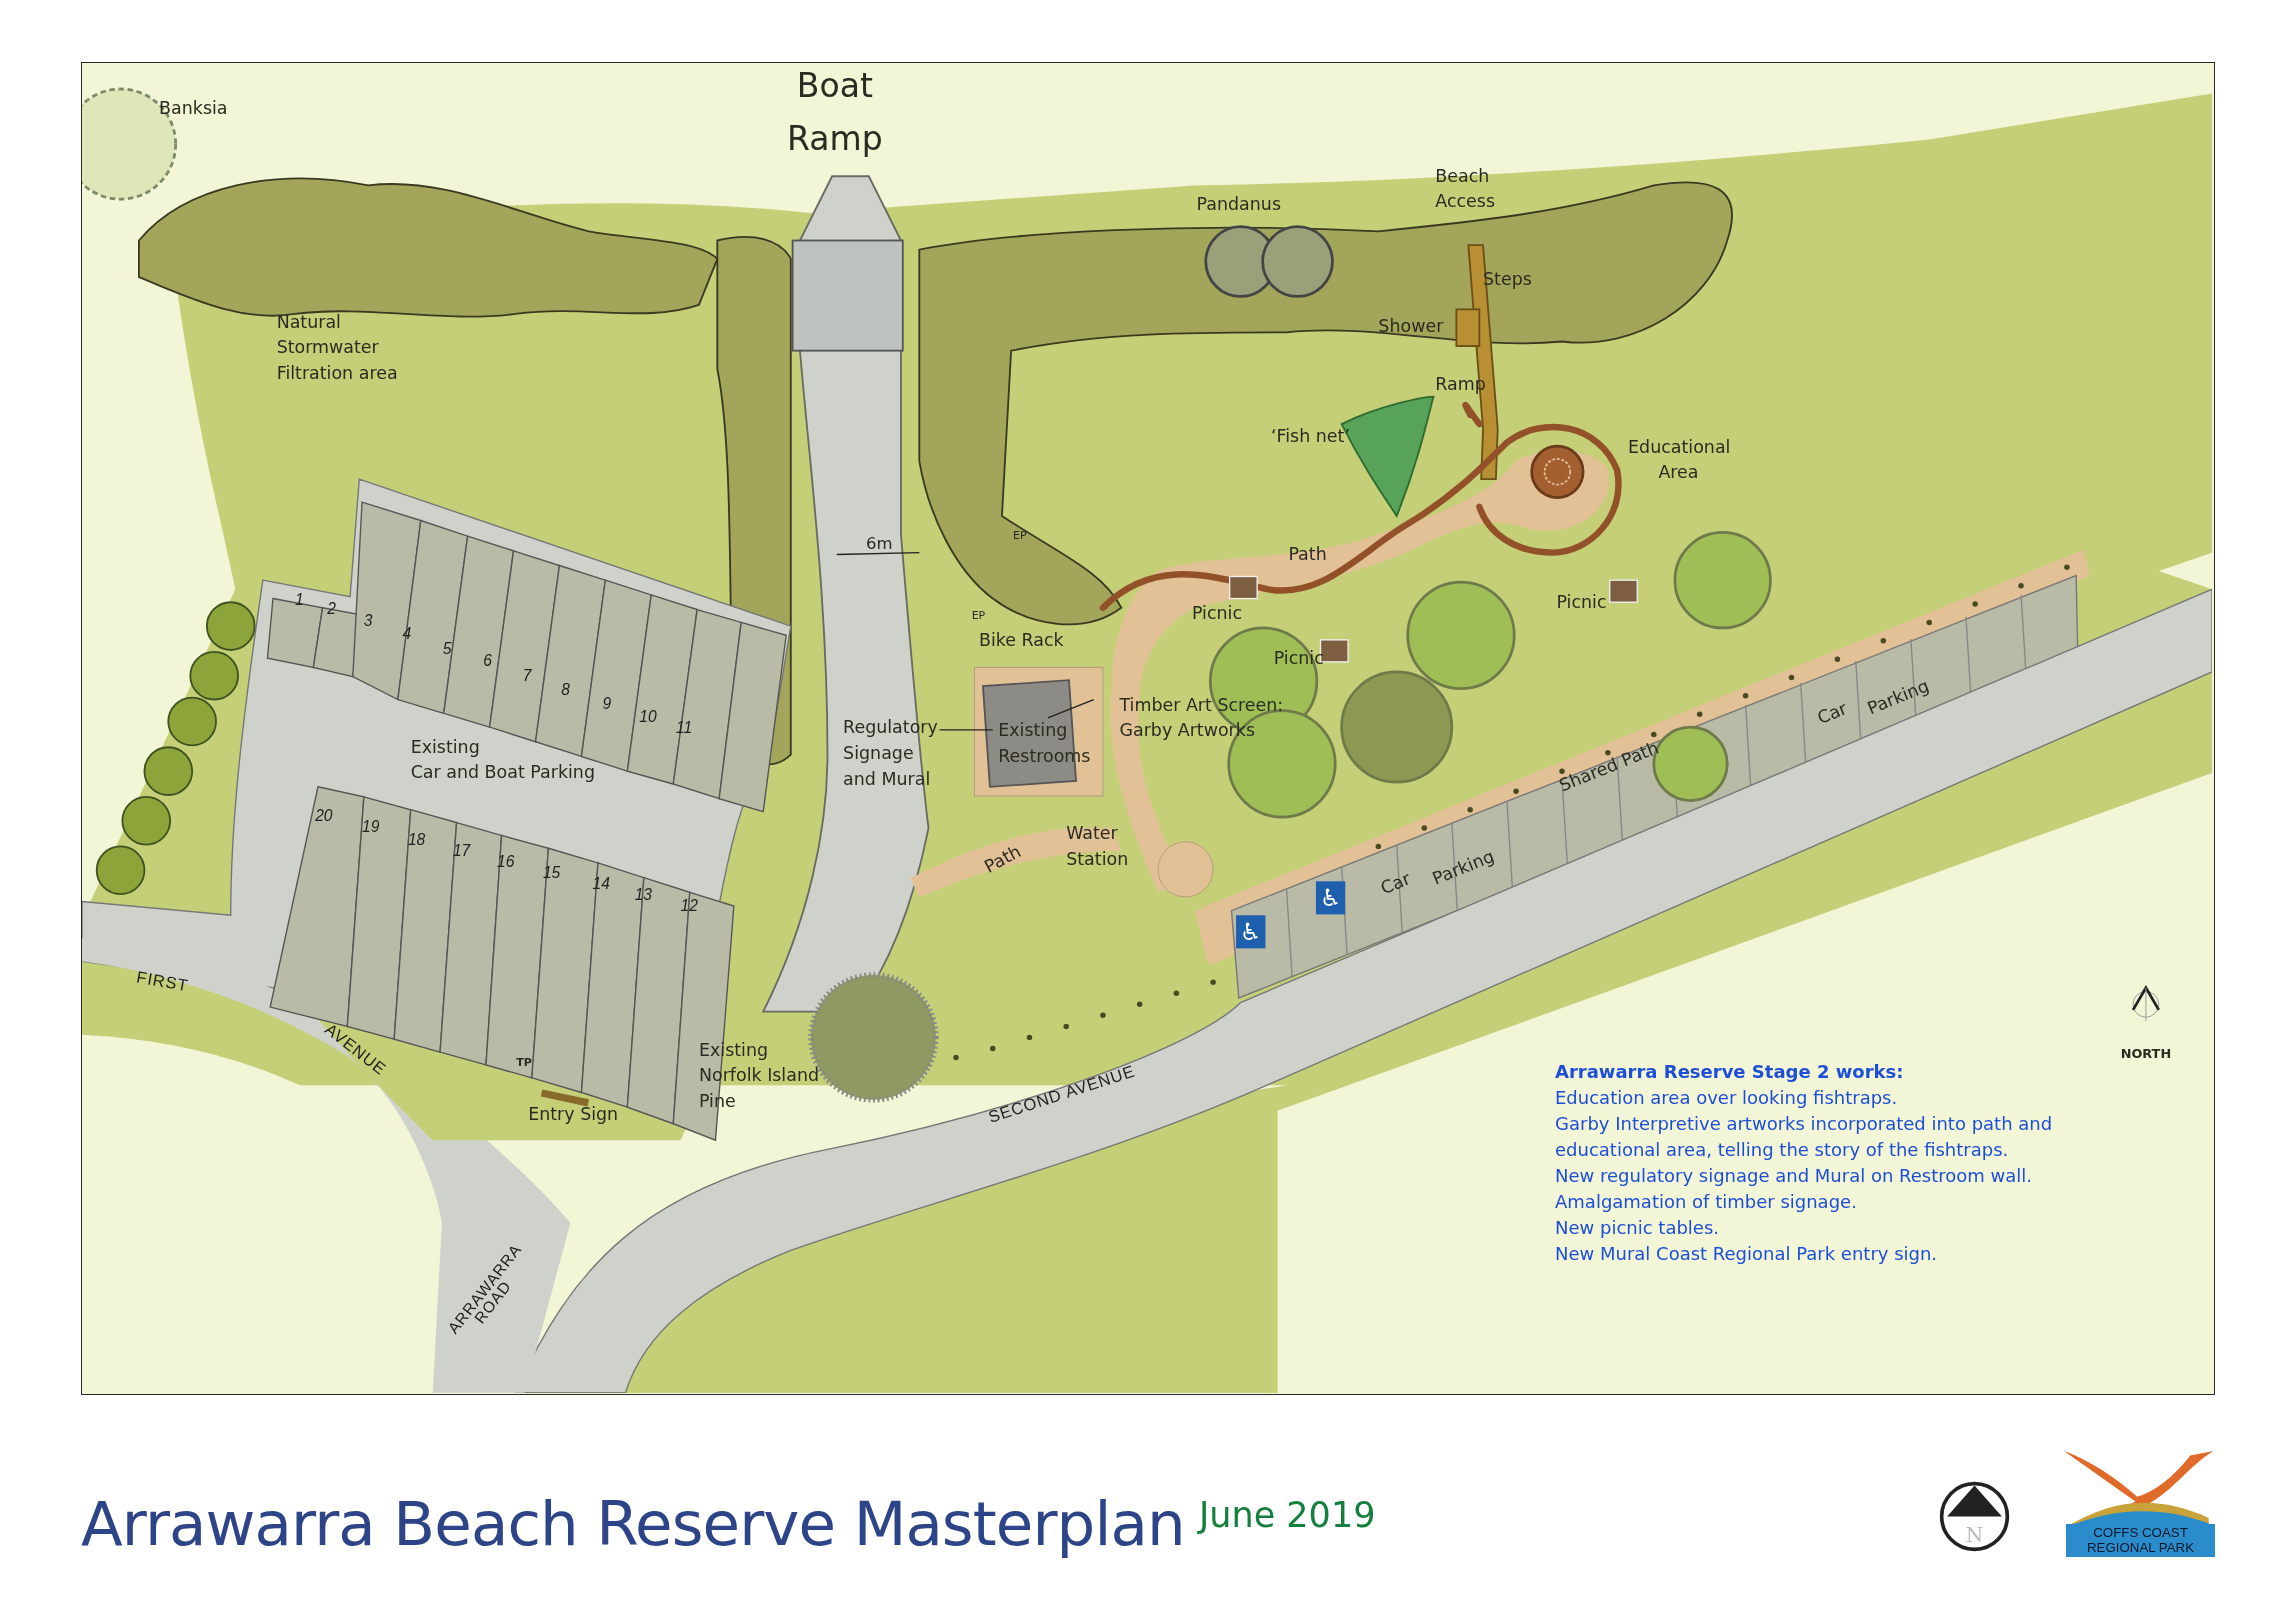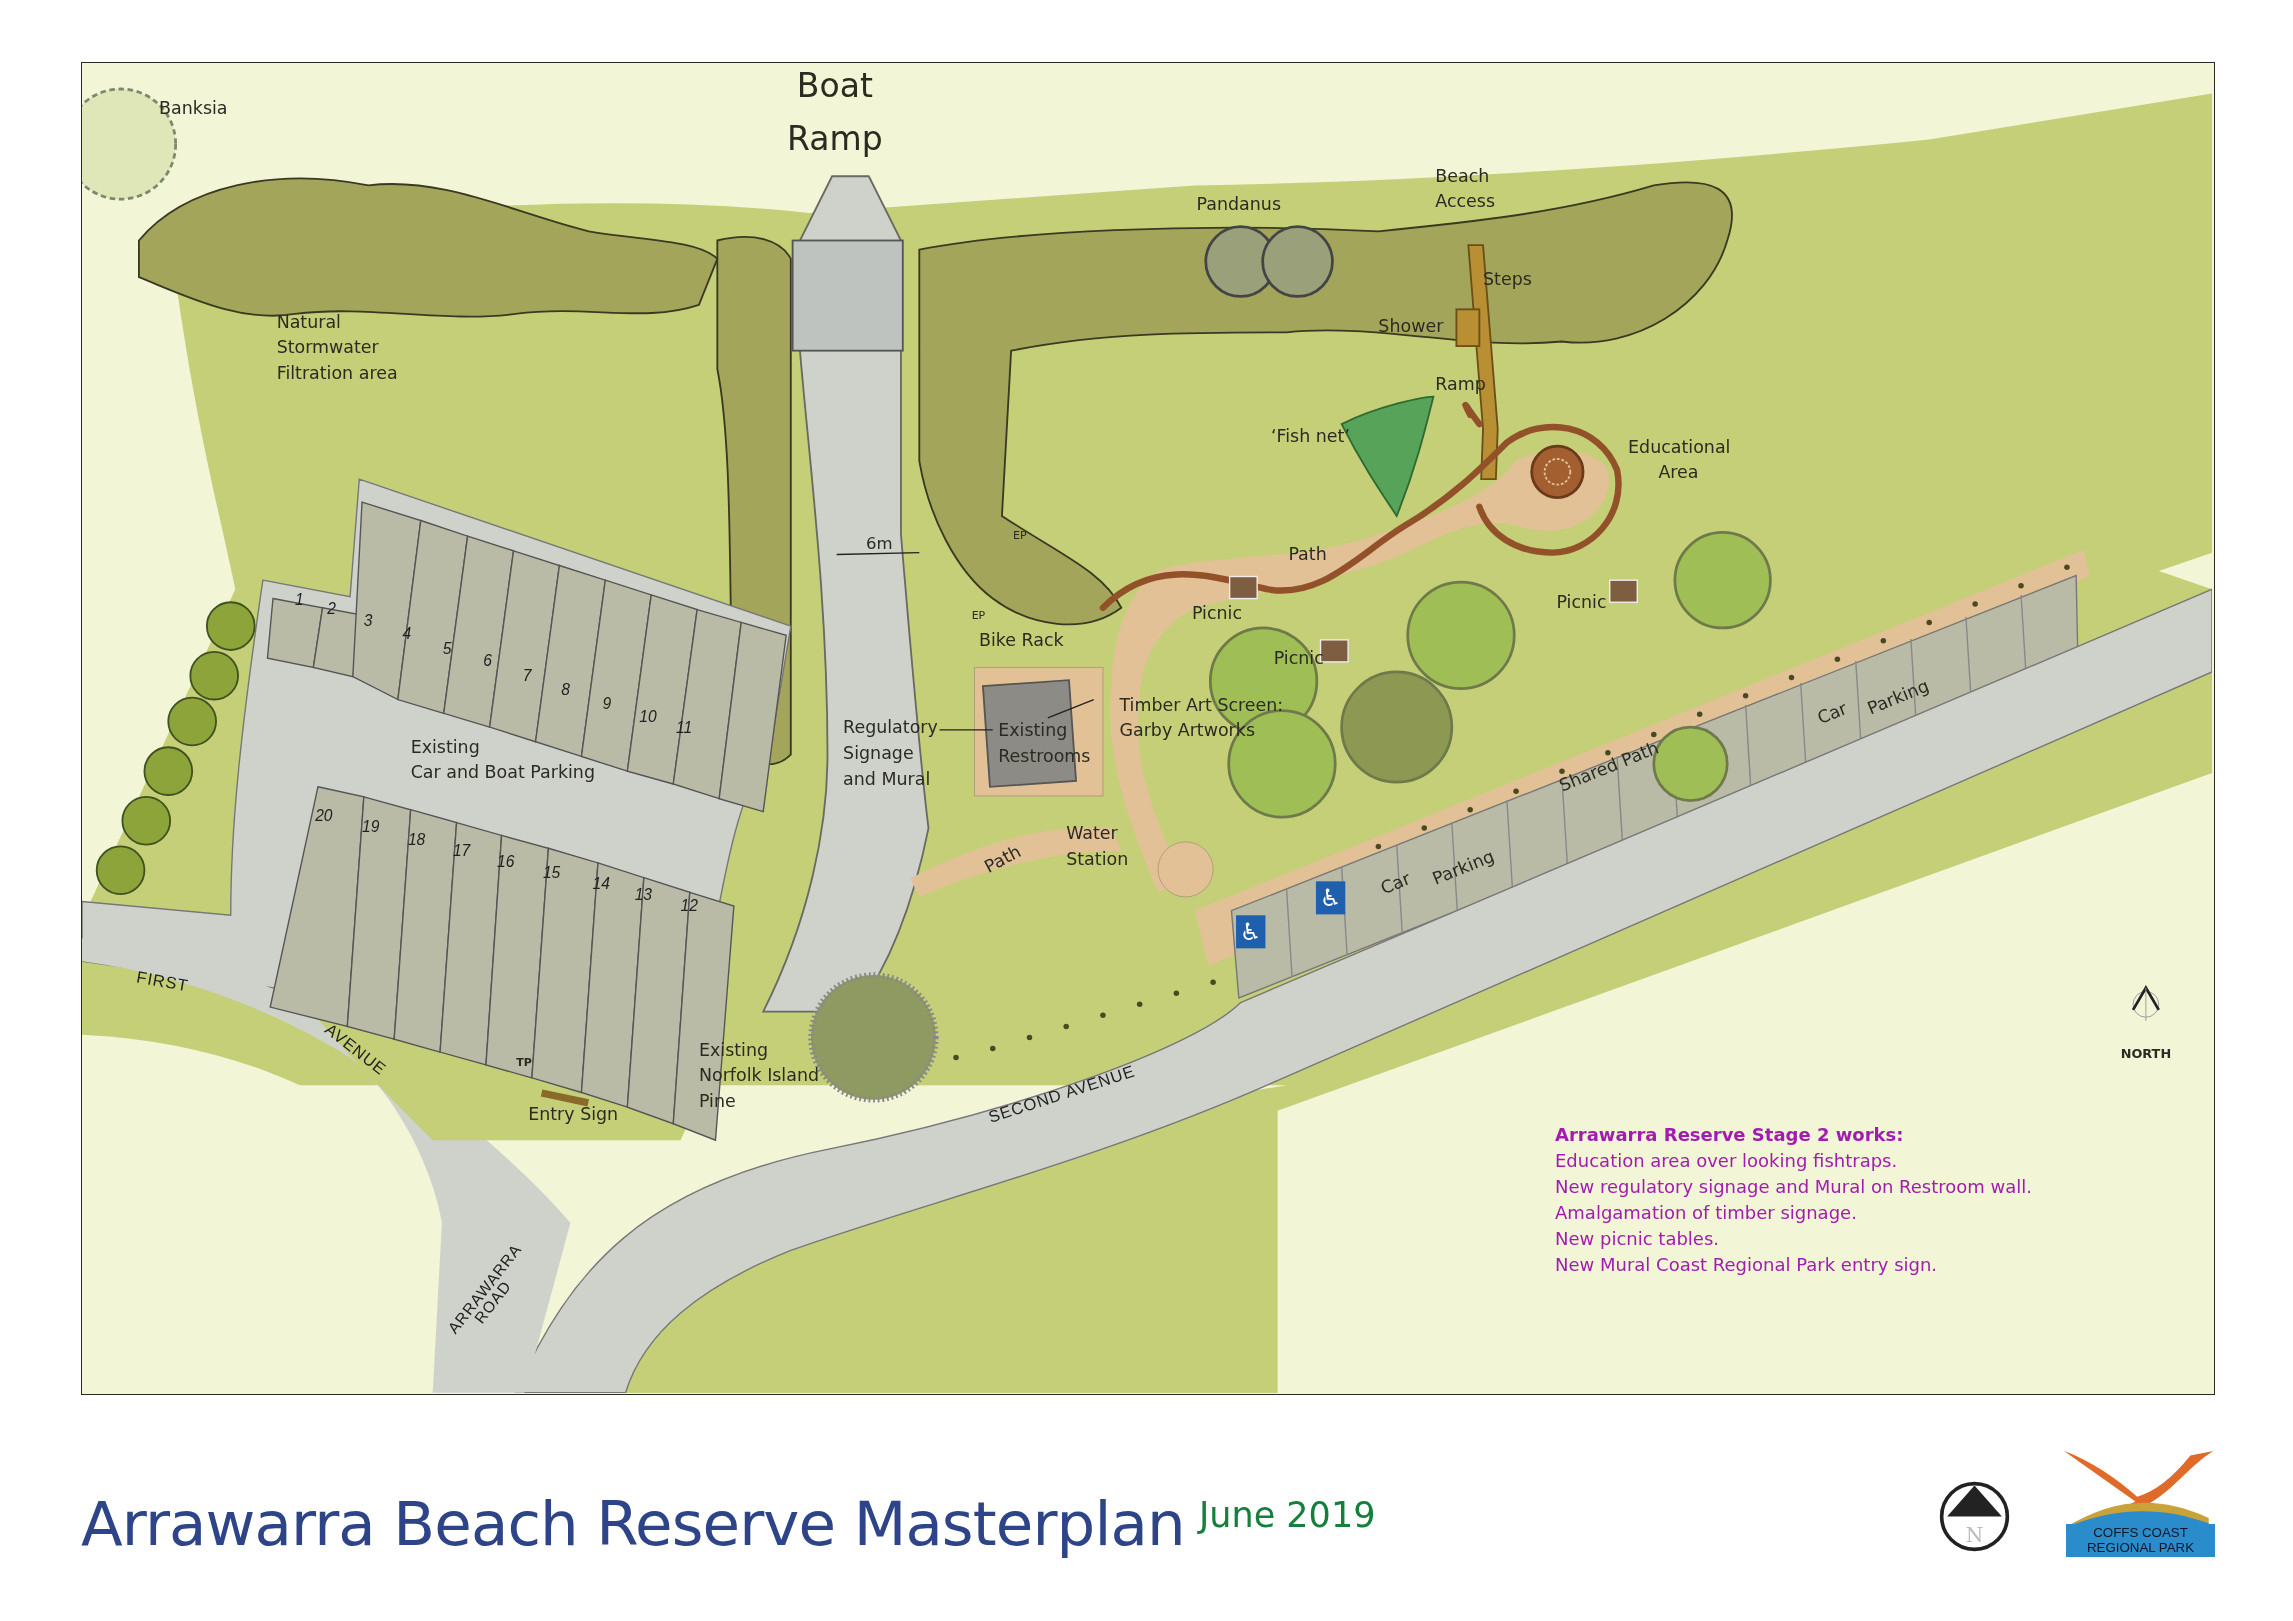--- a/index.html
+++ b/index.html
@@ -2,21 +2,21 @@
 <html style="font-size:14.7px"><head>
 <meta charset="utf-8">
 <style>
   html,body{margin:0;padding:0;background:#ffffff;}
   body{width:2293px;height:1622px;position:relative;overflow:hidden;font-family:"DejaVu Sans","Liberation Sans",sans-serif;}
   #map{position:absolute;left:81px;top:62px;width:2134px;height:1333px;border:1.8px solid #2a2a22;box-sizing:border-box;background:#f2f5d6;overflow:hidden;}
   #map svg{position:absolute;left:0;top:0;}
   .lbl{font-family:"DejaVu Sans","Liberation Sans",sans-serif;fill:#2b2b22;}
   .road-lbl{font-family:"Liberation Sans","DejaVu Sans",sans-serif;fill:#222;letter-spacing:1px;}
   .num{font-family:"Liberation Sans","DejaVu Sans",sans-serif;fill:#222;font-style:italic;}
-  #notes{position:absolute;left:1555px;top:1122px;width:514px;font-family:"DejaVu Sans","Liberation Sans",sans-serif;font-size:18px;line-height:26px;color:#a21caf;}
+  #notes{position:absolute;left:1555px;top:1059px;width:514px;font-family:"DejaVu Sans","Liberation Sans",sans-serif;font-size:18px;line-height:26px;color:#1d4ed8;}
   #notes .nt-title{font-weight:bold;}
   #title{position:absolute;left:81px;top:1488px;font-family:"DejaVu Sans","Liberation Sans",sans-serif;font-size:61px;color:#2e4488;letter-spacing:-0.9px;white-space:nowrap;}
   #date{position:absolute;left:1199px;top:1495px;font-family:"DejaVu Sans","Liberation Sans",sans-serif;font-size:35px;color:#15803d;white-space:nowrap;}
   #north-badge{position:absolute;left:1938px;top:1480px;width:73px;height:73px;}
   #logo{position:absolute;left:2053px;top:1428px;width:174px;height:147px;}
   #logo .logo-text{position:absolute;left:13px;top:96px;width:149px;height:33px;background:#2a8ccb;color:#0f172a;font-family:"Liberation Sans","DejaVu Sans",sans-serif;font-size:13.3px;line-height:14.7px;text-align:center;padding-top:1.8px;box-sizing:border-box;}
 </style>
 </head>
 <body>
 
@@ -270,20 +270,21 @@
       <text class="num" x="690" y="978" font-size="17">13</text>
       <text class="num" x="740" y="990" font-size="17">12</text>
     </g>
   </svg>
 
 </div>
 
 <div id="notes">
   <div class="nt-title">Arrawarra Reserve Stage 2 works:</div>
   <div>Education area over looking fishtraps.</div>
+  <div>Garby Interpretive artworks incorporated into path and educational area, telling the story of the fishtraps.</div>
   <div>New regulatory signage and Mural on Restroom wall.</div>
   <div>Amalgamation of timber signage.</div>
   <div>New picnic tables.</div>
   <div>New Mural Coast Regional Park entry sign.</div>
 </div>
 
 <div id="title">Arrawarra Beach Reserve Masterplan</div>
 <div id="date">June 2019</div>
 
 <div id="north-badge">

